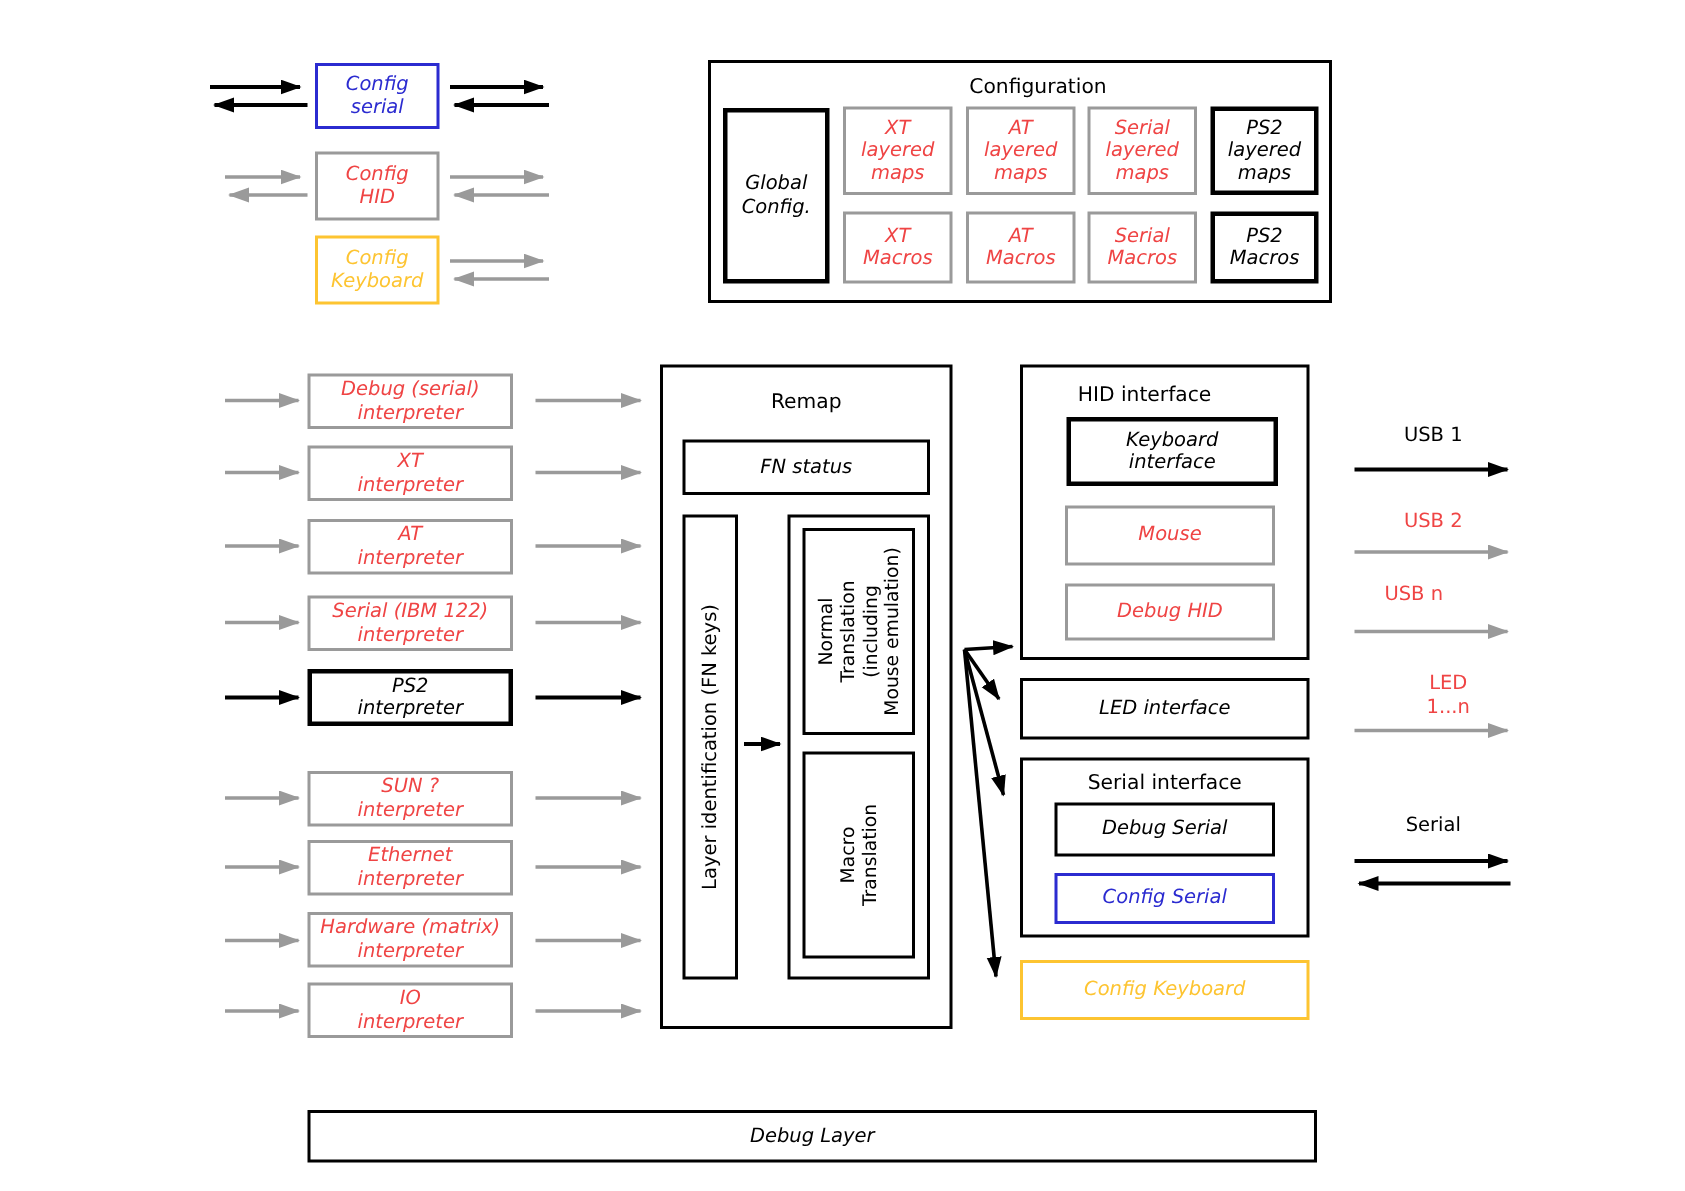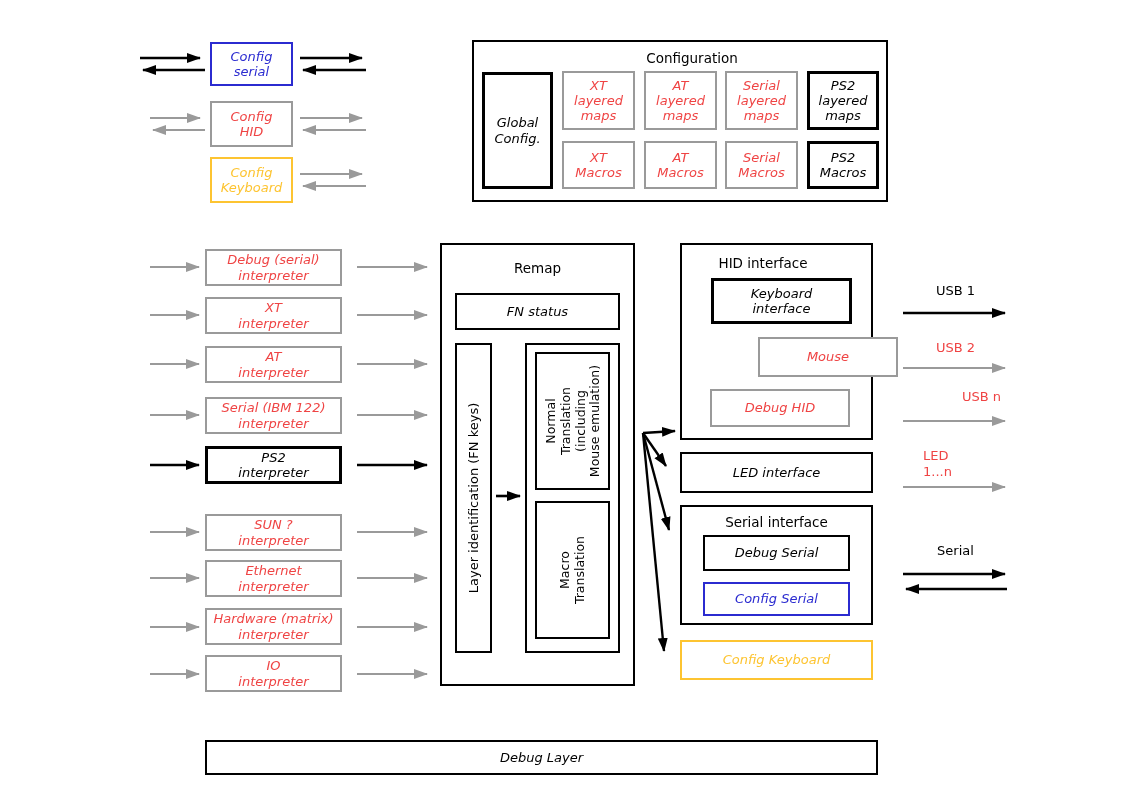--- a/index.html
+++ b/index.html
@@ -208,21 +208,21 @@
     <div class="vin" style="width:134px;">Macro
 Translation</div>
   </div>
 
   <div class="box group" style="left:680px;top:243px;width:193px;height:197px;"></div>
   <div class="title" style="left:680px;top:255px;width:166px;">HID interface</div>
   <div class="box thick" style="left:711px;top:278px;width:141px;height:46px;">
     <span class="lbl">Keyboard
 interface</span>
   </div>
-  <div class="box gray" style="left:710px;top:337px;width:140px;height:40px;margin-left:48px;">
+  <div class="box gray" style="left:710px;top:337px;width:140px;height:40px;">
     <span class="lbl">Mouse</span>
   </div>
   <div class="box gray" style="left:710px;top:389px;width:140px;height:38px;">
     <span class="lbl">Debug HID</span>
   </div>
 
   <div class="box" style="left:680px;top:452px;width:193px;height:41px;">
     <span class="lbl">LED interface</span>
   </div>
 
@@ -234,22 +234,22 @@
   <div class="box blue" style="left:703px;top:582px;width:147px;height:34px;">
     <span class="lbl">Config Serial</span>
   </div>
 
   <div class="box yellow" style="left:680px;top:640px;width:193px;height:40px;">
     <span class="lbl">Config Keyboard</span>
   </div>
 
   <div class="outlbl" style="left:903px;top:283px;width:105px;">USB 1</div>
   <div class="outlbl gray" style="left:903px;top:340px;width:105px;">USB 2</div>
-  <div class="outlbl gray" style="left:929px;top:389px;width:105px;text-align:center;">USB n</div>
-  <div class="outlbl gray" style="left:903px;top:448px;width:105px;text-align:left;padding-left:20px;">LED
+  <div class="outlbl gray" style="left:890px;top:389px;width:105px;text-align:center;">USB n</div>
+  <div class="outlbl gray" style="left:903px;top:448px;width:105px;text-align:center;padding-left:20px;">LED
 1...n</div>
   <div class="outlbl" style="left:903px;top:543px;width:105px;">Serial</div>
 
   <div class="box" style="left:205px;top:740px;width:673px;height:35px;">
     <span class="lbl">Debug Layer</span>
   </div>
 
 </div>
 
 </body></html>

